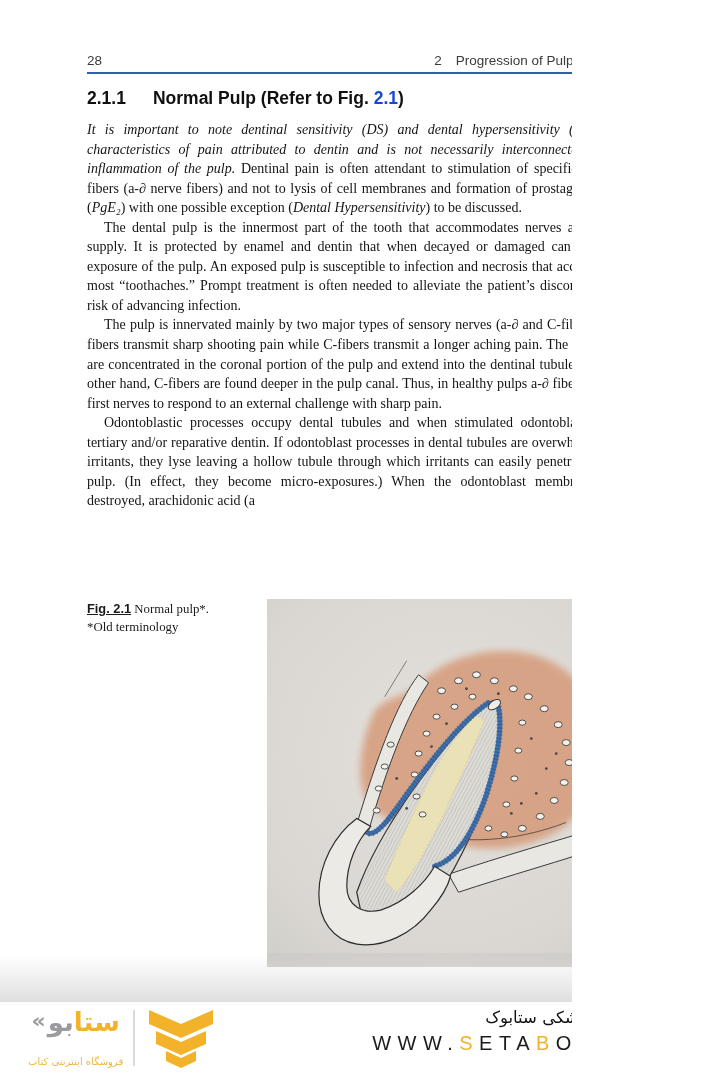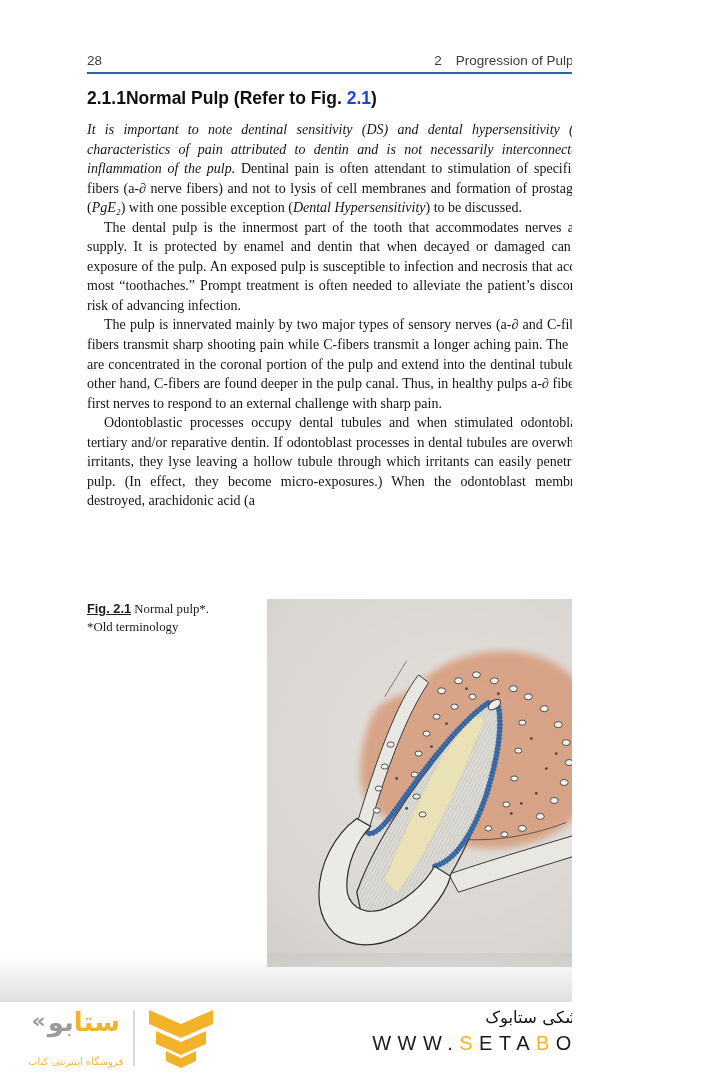--- a/index.html
+++ b/index.html
@@ -7,21 +7,21 @@
         font-family:"Liberation Serif","DejaVu Serif",serif;color:#161616;}
 
   
   .header-row{position:absolute;left:87px;top:53px;width:539px;display:flex;
               justify-content:space-between;align-items:baseline;
               font-family:"Liberation Sans",sans-serif;font-size:13.5px;color:#3b3b3b;}
   .header-right{display:flex;gap:14px;}
   .header-rule{position:absolute;left:87px;top:72px;width:539px;height:2px;background:#2E5FA8;}
 
   
-  .section-heading{position:absolute;left:87px;top:88px;width:560px;display:flex;
+  .section-heading{position:absolute;left:87px;top:88px;width:560px;display:flex;gap:27px;
                    font-family:"Liberation Sans",sans-serif;font-weight:bold;
                    font-size:17.5px;color:#101010;}
   .fig-link{color:#1A46D8;}
 
   
   .body-text{position:absolute;left:87px;top:120px;width:539px;
              font-size:14px;line-height:19.55px;text-align:justify;color:#141414;}
   .body-text p{margin:0;}
   .body-text p.indent{text-indent:17px;}
   .it{font-style:italic;}

